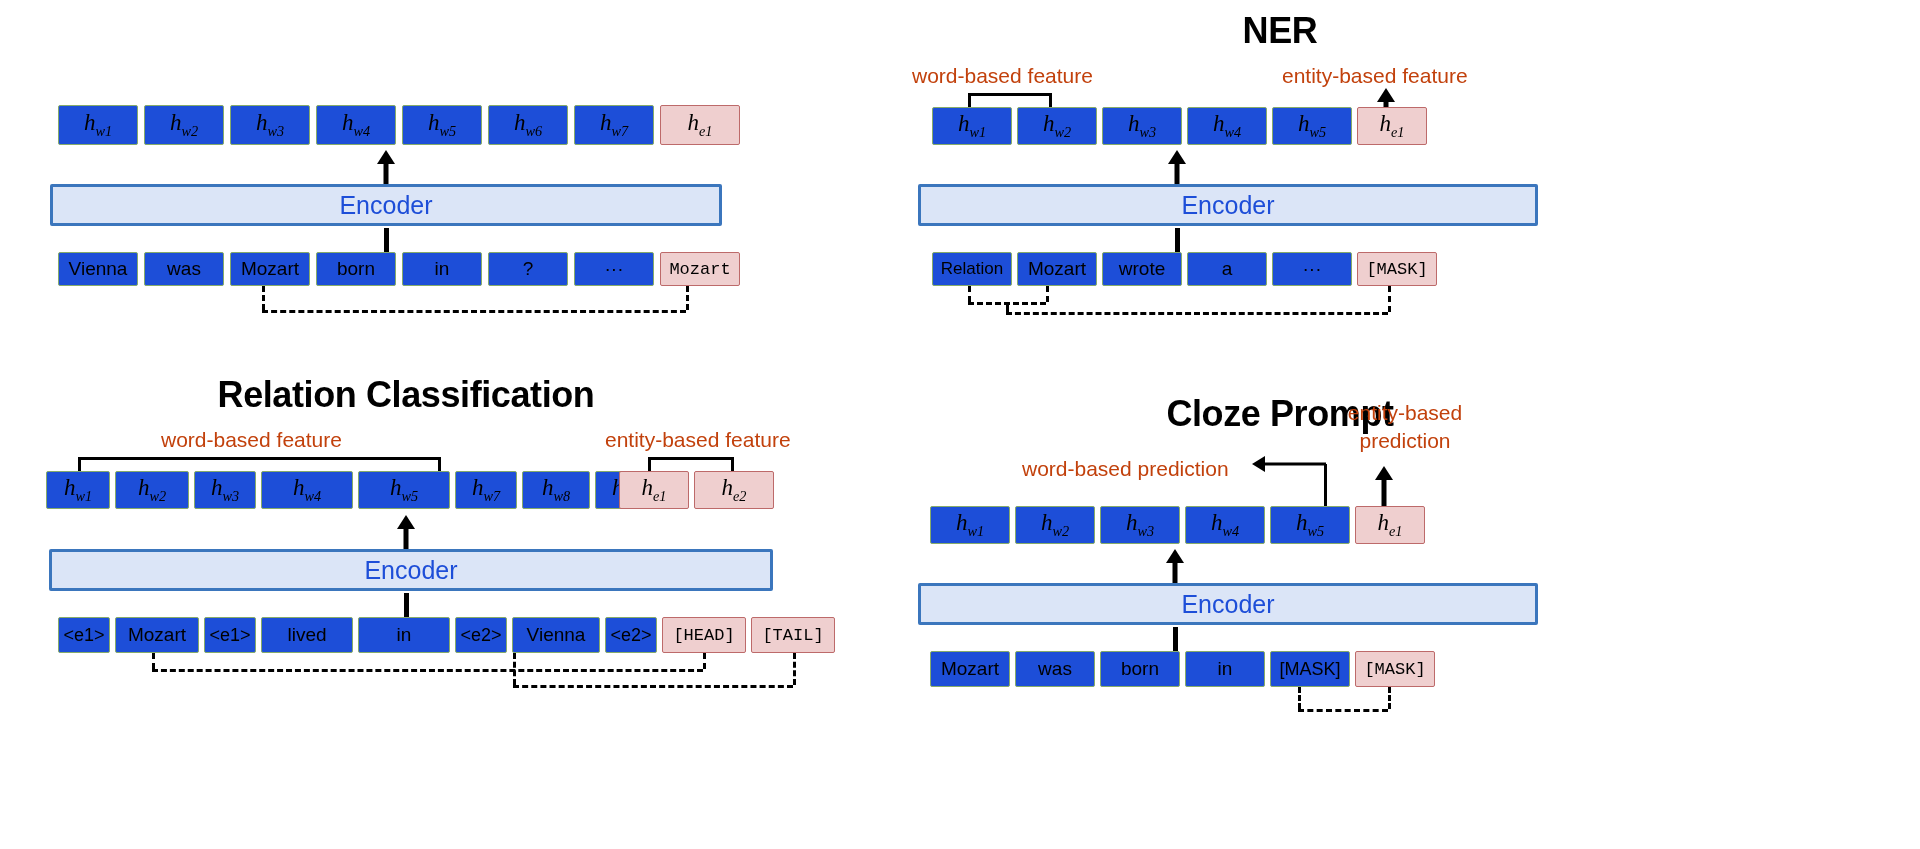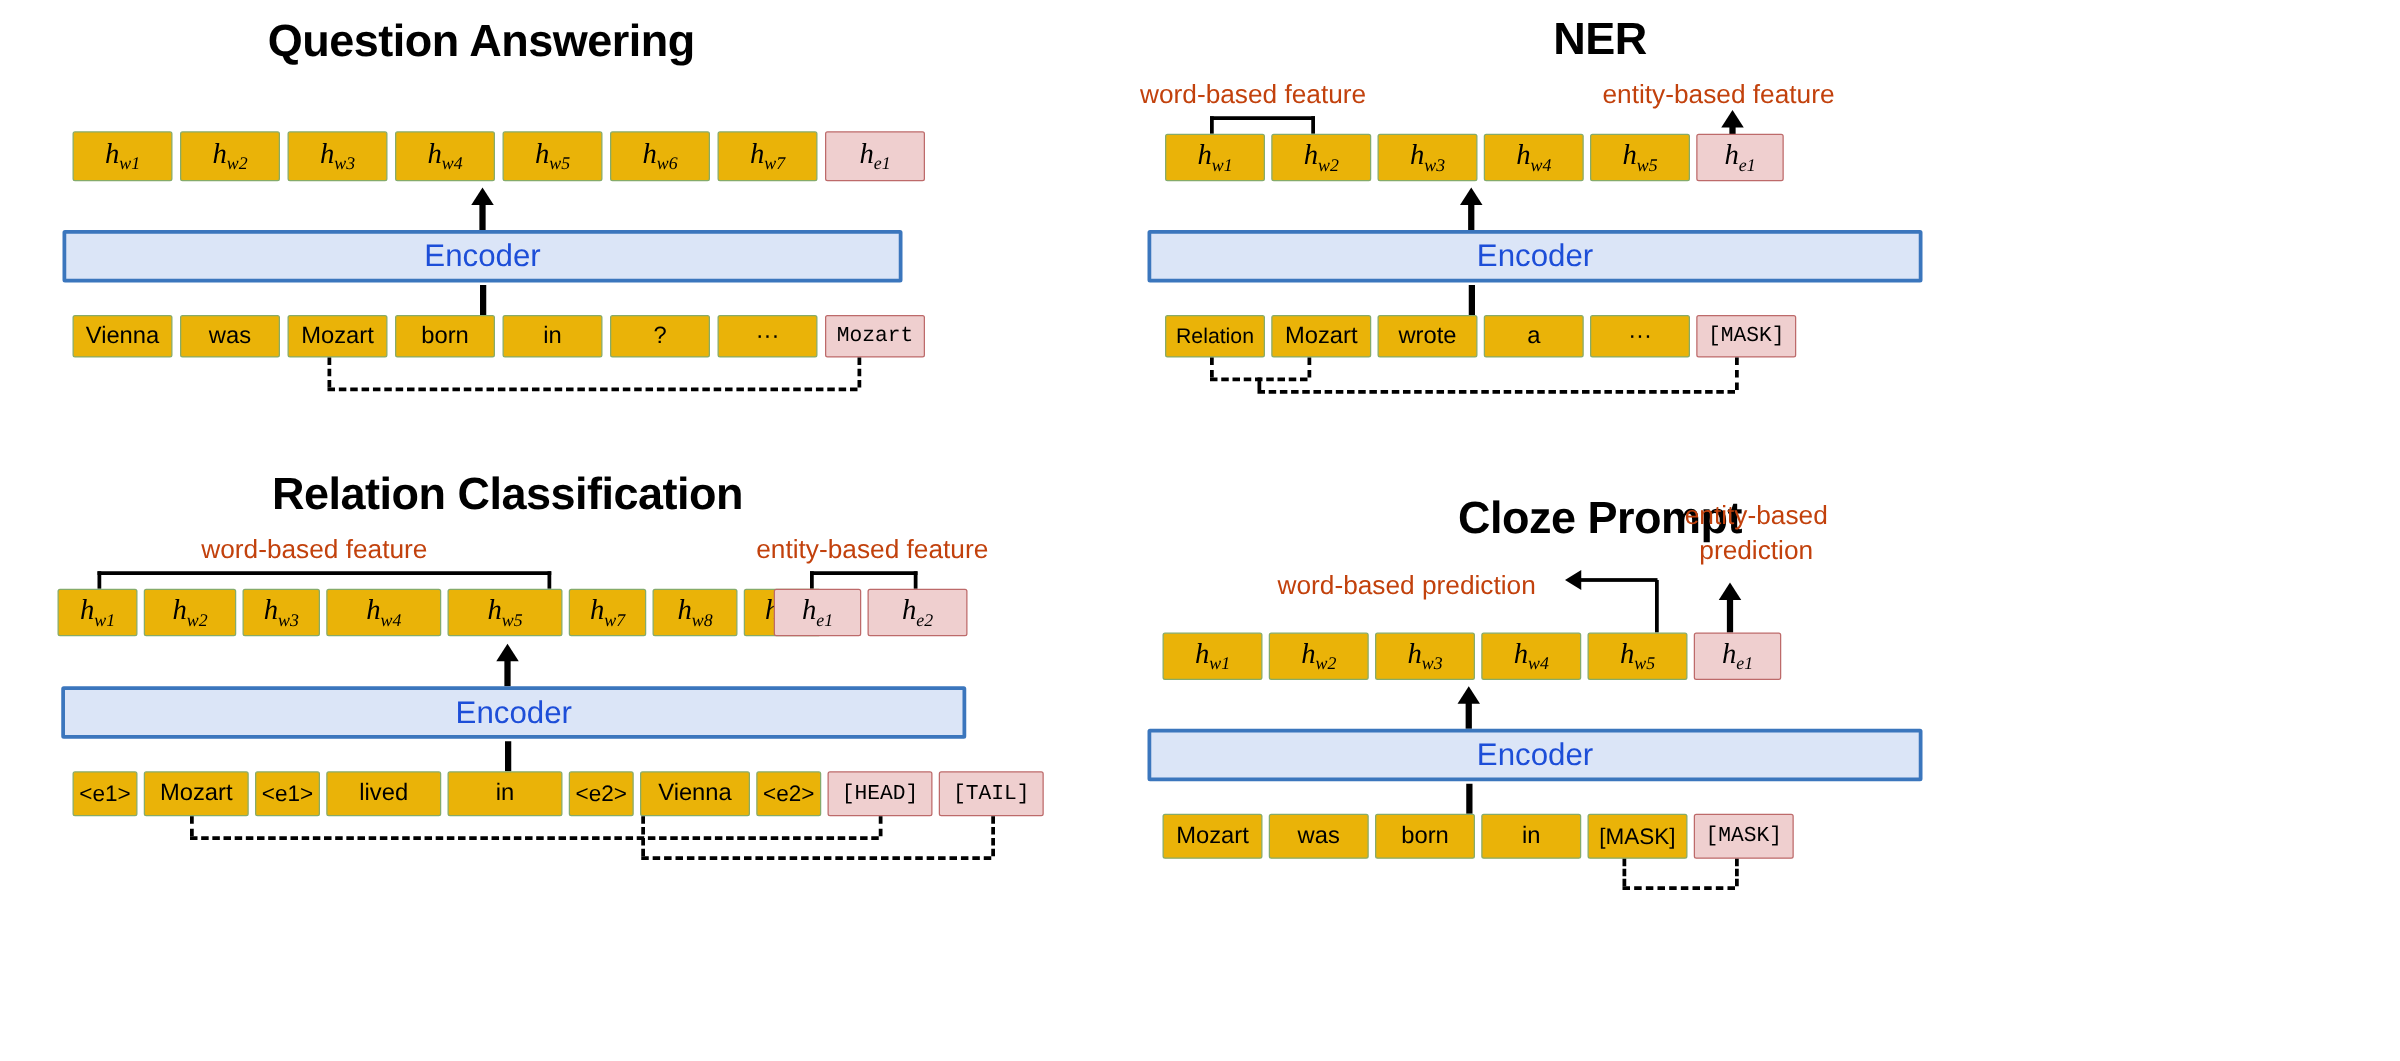--- a/index.html
+++ b/index.html
@@ -34,21 +34,21 @@
     box-sizing: border-box;
     display: flex;
     align-items: center;
     justify-content: center;
     border-radius: 2px;
     font-size: 19px;
     color: #000000;
     white-space: nowrap;
   }
   .box.green {
-    background: #eab308;
+    background: #1d4ed8;
     border: 1.6px solid #86ab6a;
     justify-content: center;
   }
   .box.red {
     background: #efcfcf;
     border: 1.6px solid #bd6a6a;
   }
   .box.mono {
     font-family: "Liberation Mono", monospace;
     font-size: 17px;
@@ -162,21 +162,20 @@
     width: 0;
   }
 </style>
 </head>
 <body>
 
 <div id="page">
 
   <div class="panel" style="left:0; top:0; width:800px; height:340px;">
 
-    <div class="panel-title" style="left:0; top:12px; width:770px;">Question Answering</div>
 
     <div class="box green" style="left:58px; top:105px; width:80px; height:40px;">
       <span class="hs">h<sub>w1</sub></span>
     </div>
     <div class="box green" style="left:144px; top:105px; width:80px; height:40px;">
       <span class="hs">h<sub>w2</sub></span>
     </div>
     <div class="box green" style="left:230px; top:105px; width:80px; height:40px;">
       <span class="hs">h<sub>w3</sub></span>
     </div>

